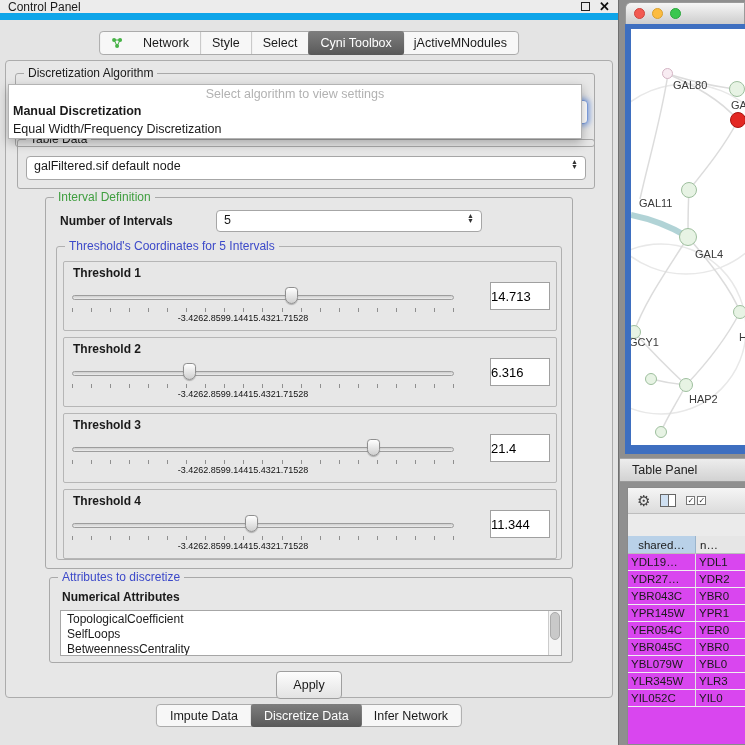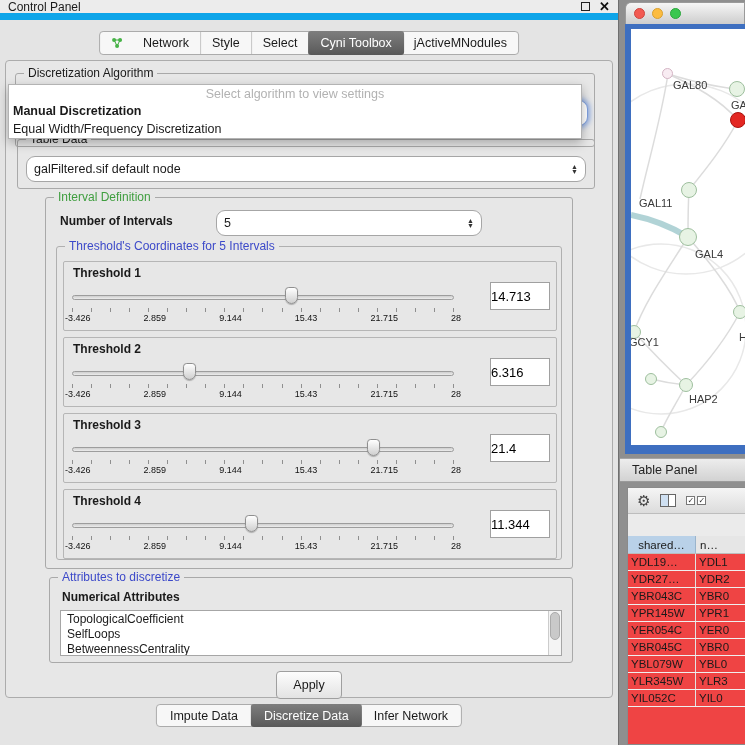--- a/index.html
+++ b/index.html
@@ -19,35 +19,35 @@
 .tab.sel{background:linear-gradient(#7e7e7e,#595959);color:#fff;border-radius:3px;margin:-1px -1px;padding:0 12px;border-right:none;z-index:1}
 
 .main-box{position:absolute;left:5px;top:60px;width:608px;height:638px;border:1px solid #acacac;border-radius:4px;background:#e7e7e7}
 
 .group{position:absolute;border:1px solid #a9a9a9;border-radius:3px}
 .glabel{position:absolute;top:-8px;left:8px;background:#e7e7e7;padding:0 4px;font-size:12px}
 .green{color:#3f9e3f}
 .blue{color:#3c49c9}
 .bold{font-weight:bold}
 
-.combo{position:absolute;background:#fff;border:1px solid #a6a6a6;border-radius:9px;display:flex;align-items:center;font-size:12.5px;padding:12px 7px}
+.combo{position:absolute;background:#fff;border:1px solid #a6a6a6;border-radius:4px;display:flex;font-size:12.5px;padding:2px 7px}
 .stepper{margin-left:auto;display:flex;flex-direction:column;line-height:5px;font-size:7px;color:#333;padding-left:6px}
 .focusring{border:1px solid #7e9fdd;box-shadow:0 0 5px 2px rgba(96,140,225,.65)}
 
 .popup{position:absolute;left:8px;top:84px;width:574px;height:55px;background:#fff;border:1px solid #b3b3b3;box-shadow:0 4px 10px rgba(0,0,0,.28);z-index:20;font-size:12.5px}
 .popup .ph{height:17px;display:flex;align-items:center;justify-content:center;color:#b2b2b2}
 .popup .opt{height:18px;display:flex;align-items:center;padding-left:4px}
 
 .thr-box{position:absolute;left:6px;width:494px;height:70px;border:1px solid #b6b6b6;border-radius:2px}
 .thr-label{position:absolute;left:9px;top:4px;font-weight:bold}
 .slider{position:absolute;left:8px;top:24px;width:382px;height:20px}
 .rail{position:absolute;top:9px;left:0;right:0;height:5px;background:linear-gradient(#cfcfcf,#ececec);border:1px solid #9d9d9d;border-radius:3px}
 .thumb{position:absolute;top:1px;width:13px;height:17px;background:linear-gradient(#ffffff,#cfcfcf);border:1px solid #8f8f8f;border-radius:4px 4px 7px 7px;box-shadow:0 1px 1px rgba(0,0,0,.25)}
 .ticks{position:absolute;left:8px;top:46px;width:382px;height:4px;background:repeating-linear-gradient(to right,#8f8f8f 0,#8f8f8f 1px,transparent 1px,transparent 19.05px)}
-.scale{position:absolute;left:1px;top:51px;width:396px;display:flex;justify-content:space-between;font-size:9px;color:#111}
+.scale{position:absolute;left:1px;top:51px;width:356px;display:flex;justify-content:center;font-size:9px;color:#111}
 .valfield{position:absolute;right:6px;top:20px;width:60px;height:28px;border:1px solid #a0a0a0;background:#fff;font-family:"Liberation Sans",sans-serif;font-size:13px;text-align:left;padding-right:5px}
 
 .listbox{position:absolute;left:10px;top:32px;width:502px;height:46px;background:#fff;border:1px solid #a6a6a6;overflow:hidden;font-size:12px}
 .listbox .li{height:15px;display:flex;align-items:center;padding-left:6px}
 .lscroll{position:absolute;right:0;top:0;width:13px;height:100%;background:#f4f4f4;border-left:1px solid #ccc}
 .lthumb{position:absolute;left:1px;right:1px;top:1px;height:64%;background:#c9c9c9;border:1px solid #ababab;border-radius:5px}
 
 .apply-btn{position:absolute;left:50%;top:610px;transform:translateX(-50%);width:66px;height:28px;background:linear-gradient(#fdfdfd,#e3e3e3);border:1px solid #9f9f9f;border-radius:4px;font-size:12.5px;display:flex;align-items:center;justify-content:center}
 
 .bottom-tabs{position:absolute;left:50%;top:704px;transform:translateX(-50%);display:flex;height:23px;background:#f7f7f7;border:1px solid #ababab;border-radius:4px;font-size:12.5px;white-space:nowrap}
@@ -71,21 +71,21 @@
 
 .tp-bar{position:absolute;left:620px;top:458px;width:125px;height:24px;background:linear-gradient(#ededed,#d2d2d2);border-top:1px solid #a5a5a5;border-bottom:1px solid #9a9a9a;display:flex;align-items:center;padding-left:12px;font-size:12.5px;color:#222}
 
 .tw{position:absolute;left:627px;top:487px;width:118px;height:258px;background:#ebebeb;border:1px solid #8a8a8a;border-right:none}
 .tw-toolbar{height:26px;display:flex;align-items:center;gap:10px;padding:0 9px;background:linear-gradient(#f5f5f5,#dcdcdc);border-bottom:1px solid #bdbdbd}
 .gear{font-size:15px;color:#444;line-height:1}
 .cols-icon{width:16px;height:13px;border:1px solid #666;background:#fff;position:relative}
 .cols-icon::before{content:"";position:absolute;left:0;top:0;bottom:0;width:7px;background:#cfe0f2;border-right:1px solid #666}
 .chk{width:9px;height:9px;border:1px solid #777;background:#fff;font-size:8px;line-height:8px;text-align:center;color:#333;display:inline-block}
 .chkpair{display:flex;gap:2px}
-.tgrid{position:absolute;left:0;top:48px;right:0;bottom:0;background:#ef4444;font-size:11.5px}
+.tgrid{position:absolute;left:0;top:48px;right:0;bottom:0;background:#d946ef;font-size:11.5px}
 .thead{display:flex;height:18px;border-bottom:1px solid #bcbcbc}
 .th1{width:68px;background:#b9d1e8;border-right:1px solid #9ab4cc;display:flex;align-items:center;justify-content:center;font-size:11.5px}
 .th2{flex:1;background:#e6e6e6;display:flex;align-items:center;padding-left:4px}
 .trow{display:flex;height:17px;border-bottom:1px solid #efefef}
 .td1{width:68px;padding-left:3px;border-right:1px solid #e2e2e2;display:flex;align-items:center;overflow:hidden}
 .td2{flex:1;padding-left:3px;display:flex;align-items:center;overflow:hidden}
 </style>
 </head>
 <body>
 

